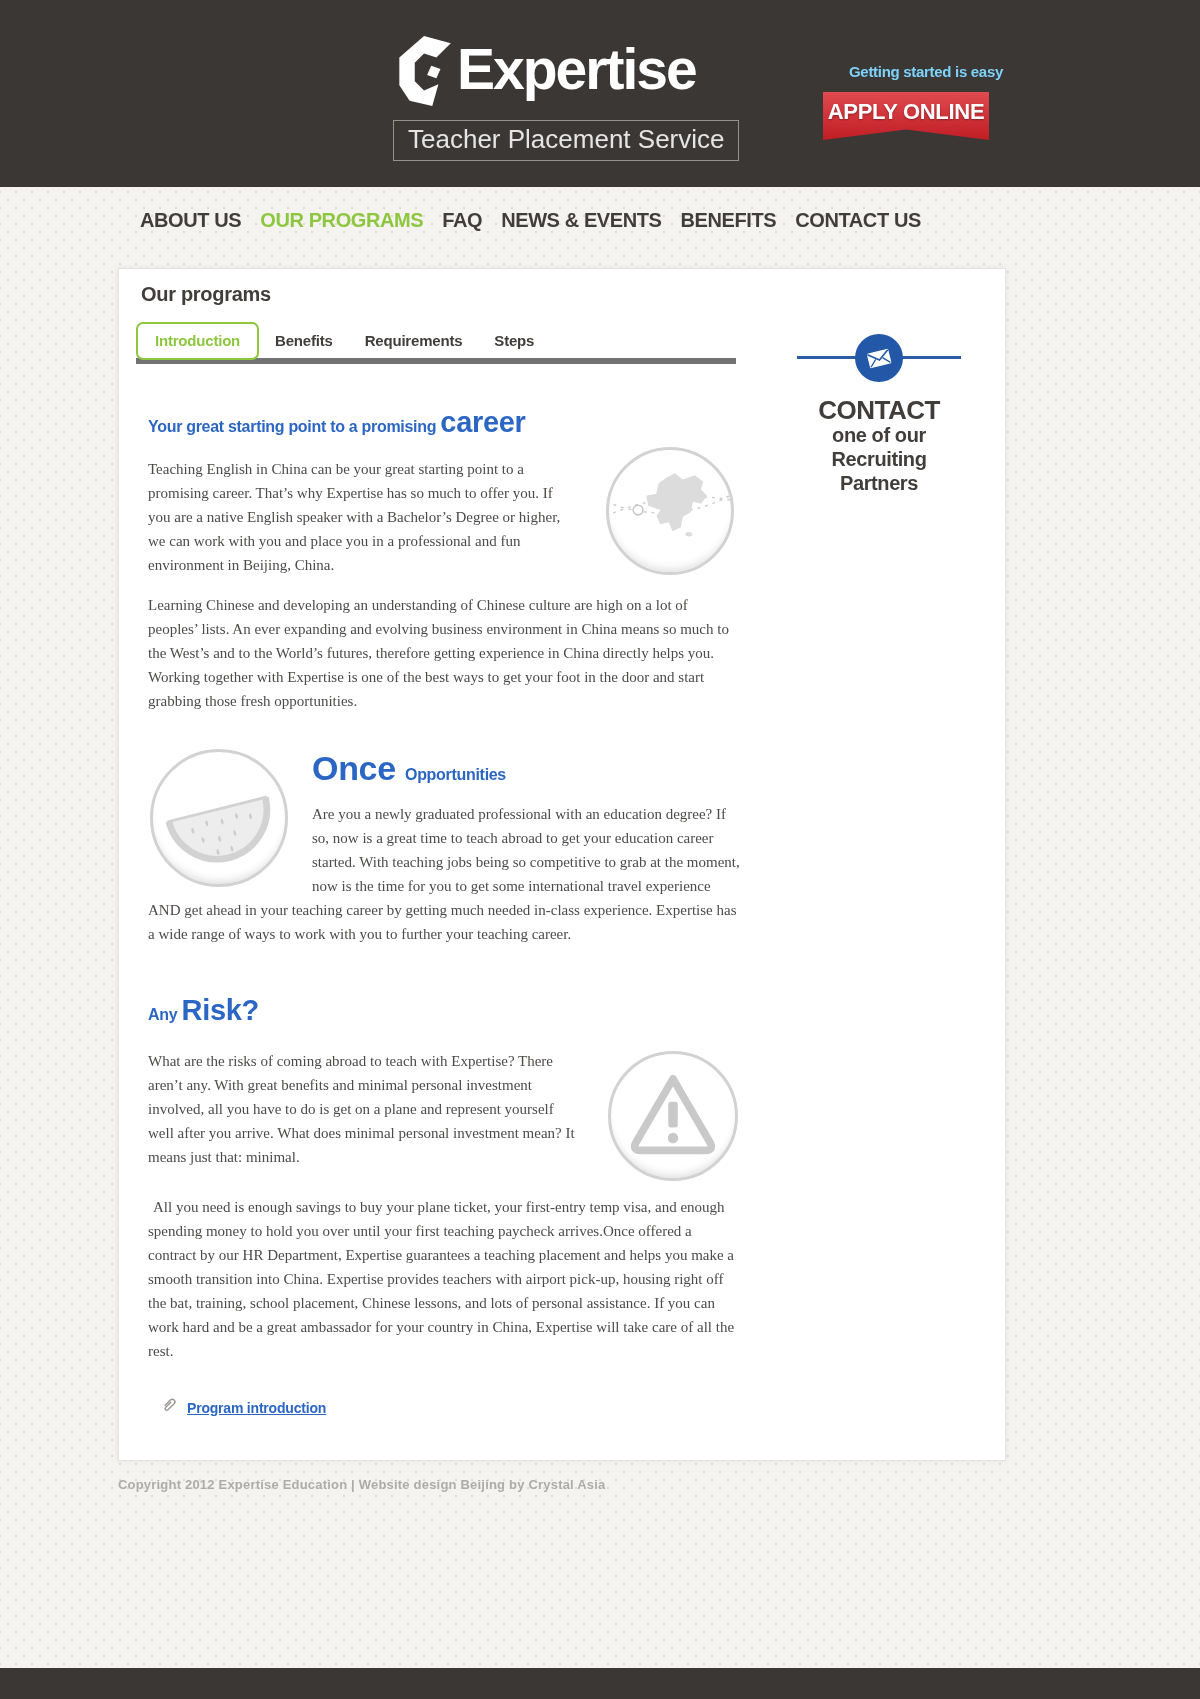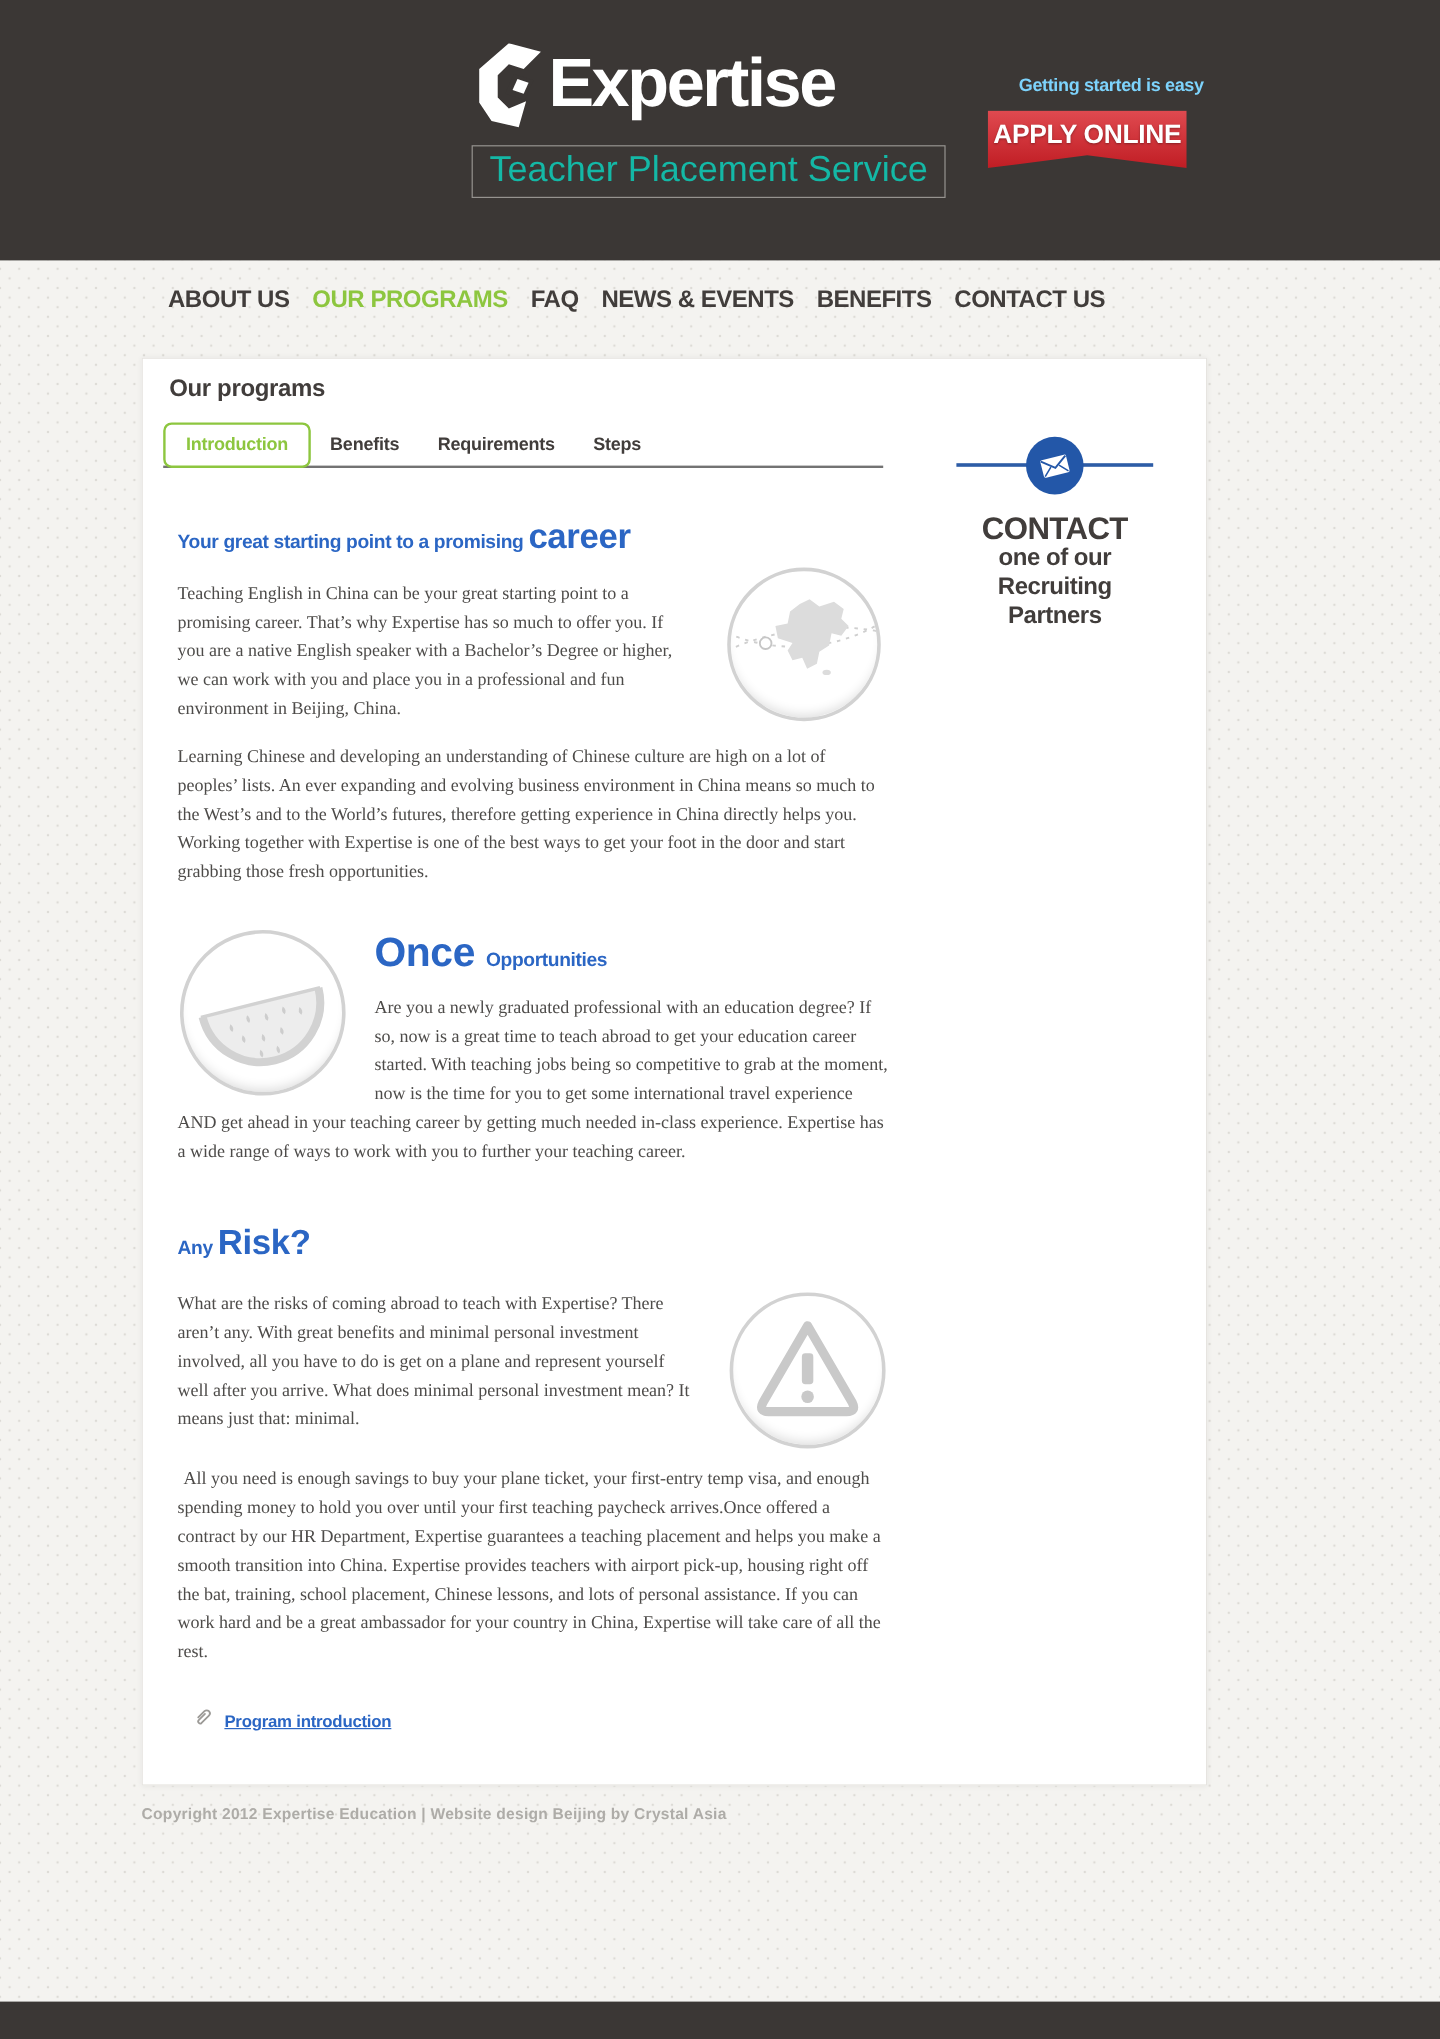--- a/index.html
+++ b/index.html
@@ -11,27 +11,27 @@
     background-color:#f4f3f0;
     background-image:
       radial-gradient(#dddbd6 1px, transparent 1.3px),
       radial-gradient(#dddbd6 1px, transparent 1.3px);
     background-size:16px 16px;
     background-position:0 0, 8px 8px;
     overflow:hidden;
   }
 
   
-  .header { position:relative; height:217px; background:#3b3735; }
+  .header { position:relative; height:187px; background:#3b3735; }
   .logo-wrap { position:absolute; left:393px; top:36px; cursor:pointer; }
   .logo-row { display:flex; align-items:flex-start; }
   .logo-icon { width:60px; height:72px; margin-right:4px; }
   .logo-text { color:#ffffff; font-size:57px; font-weight:bold; letter-spacing:-2px; line-height:66px; }
-  .logo-sub { display:inline-block; margin-top:8px; border:1px solid #96938f; color:#14b8a6;
-              font-size:30px; letter-spacing:0px; padding:3px 14px 5px 14px; }
+  .logo-sub { display:inline-block; margin-top:8px; border:1px solid #96938f; color:#e5e5e5;
+              font-size:26px; letter-spacing:0px; padding:3px 14px 5px 14px; }
   .tagline { position:absolute; left:846px; top:63px; width:160px; text-align:center;
              color:#7dd3fc; font-size:15px; font-weight:bold; letter-spacing:-0.3px; }
   .apply-btn {
     position:absolute; left:823px; top:92px; width:166px; height:48px;
     background:linear-gradient(#e04a50, #c01d24);
     clip-path:polygon(0 0, 100% 0, 100% 100%, 50% 78%, 0 100%);
     color:#ffffff; font-size:22px; font-weight:bold; letter-spacing:-0.3px;
     text-align:center; line-height:40px; cursor:pointer;
     text-shadow:0 1px 2px rgba(0,0,0,0.35);
   }
@@ -42,21 +42,21 @@
            letter-spacing:-0.4px; cursor:pointer; }
   .nav a.active { color:#8dc63f; }
 
   
   .card { position:relative; width:888px; margin:36px 0 0 118px; background:#ffffff;
           border:1px solid #e6e4e0; box-shadow:0 0 5px rgba(0,0,0,0.07);
           padding:14px 0 42px 0; min-height:1160px; }
   .page-title { margin-left:22px; font-size:20px; font-weight:bold; color:#413d3b; letter-spacing:-0.3px; }
 
   .tabs { display:flex; align-items:flex-end; margin:16px 0 0 17px; width:600px;
-          border-bottom:2px solid #737373; }
+          border-bottom:6px solid #737373; }
   .tab { font-size:15px; font-weight:bold; color:#413d3b; padding:8px 16px 9px 16px;
          letter-spacing:-0.2px; cursor:pointer; }
   .tab.active { color:#8dc63f; border:2px solid #8dc63f; border-radius:7px;
                 margin-bottom:-2px; background:#ffffff; padding:8px 17px 9px 17px; }
 
   .main-col { width:592px; margin-left:29px; }
 
   h2.sec-h { color:#2b66c4; letter-spacing:-0.3px; }
   h2.sec-h .h-sm { font-size:16px; font-weight:bold; }
   h2.sec-h .h-lg { font-size:29px; font-weight:bold; }

